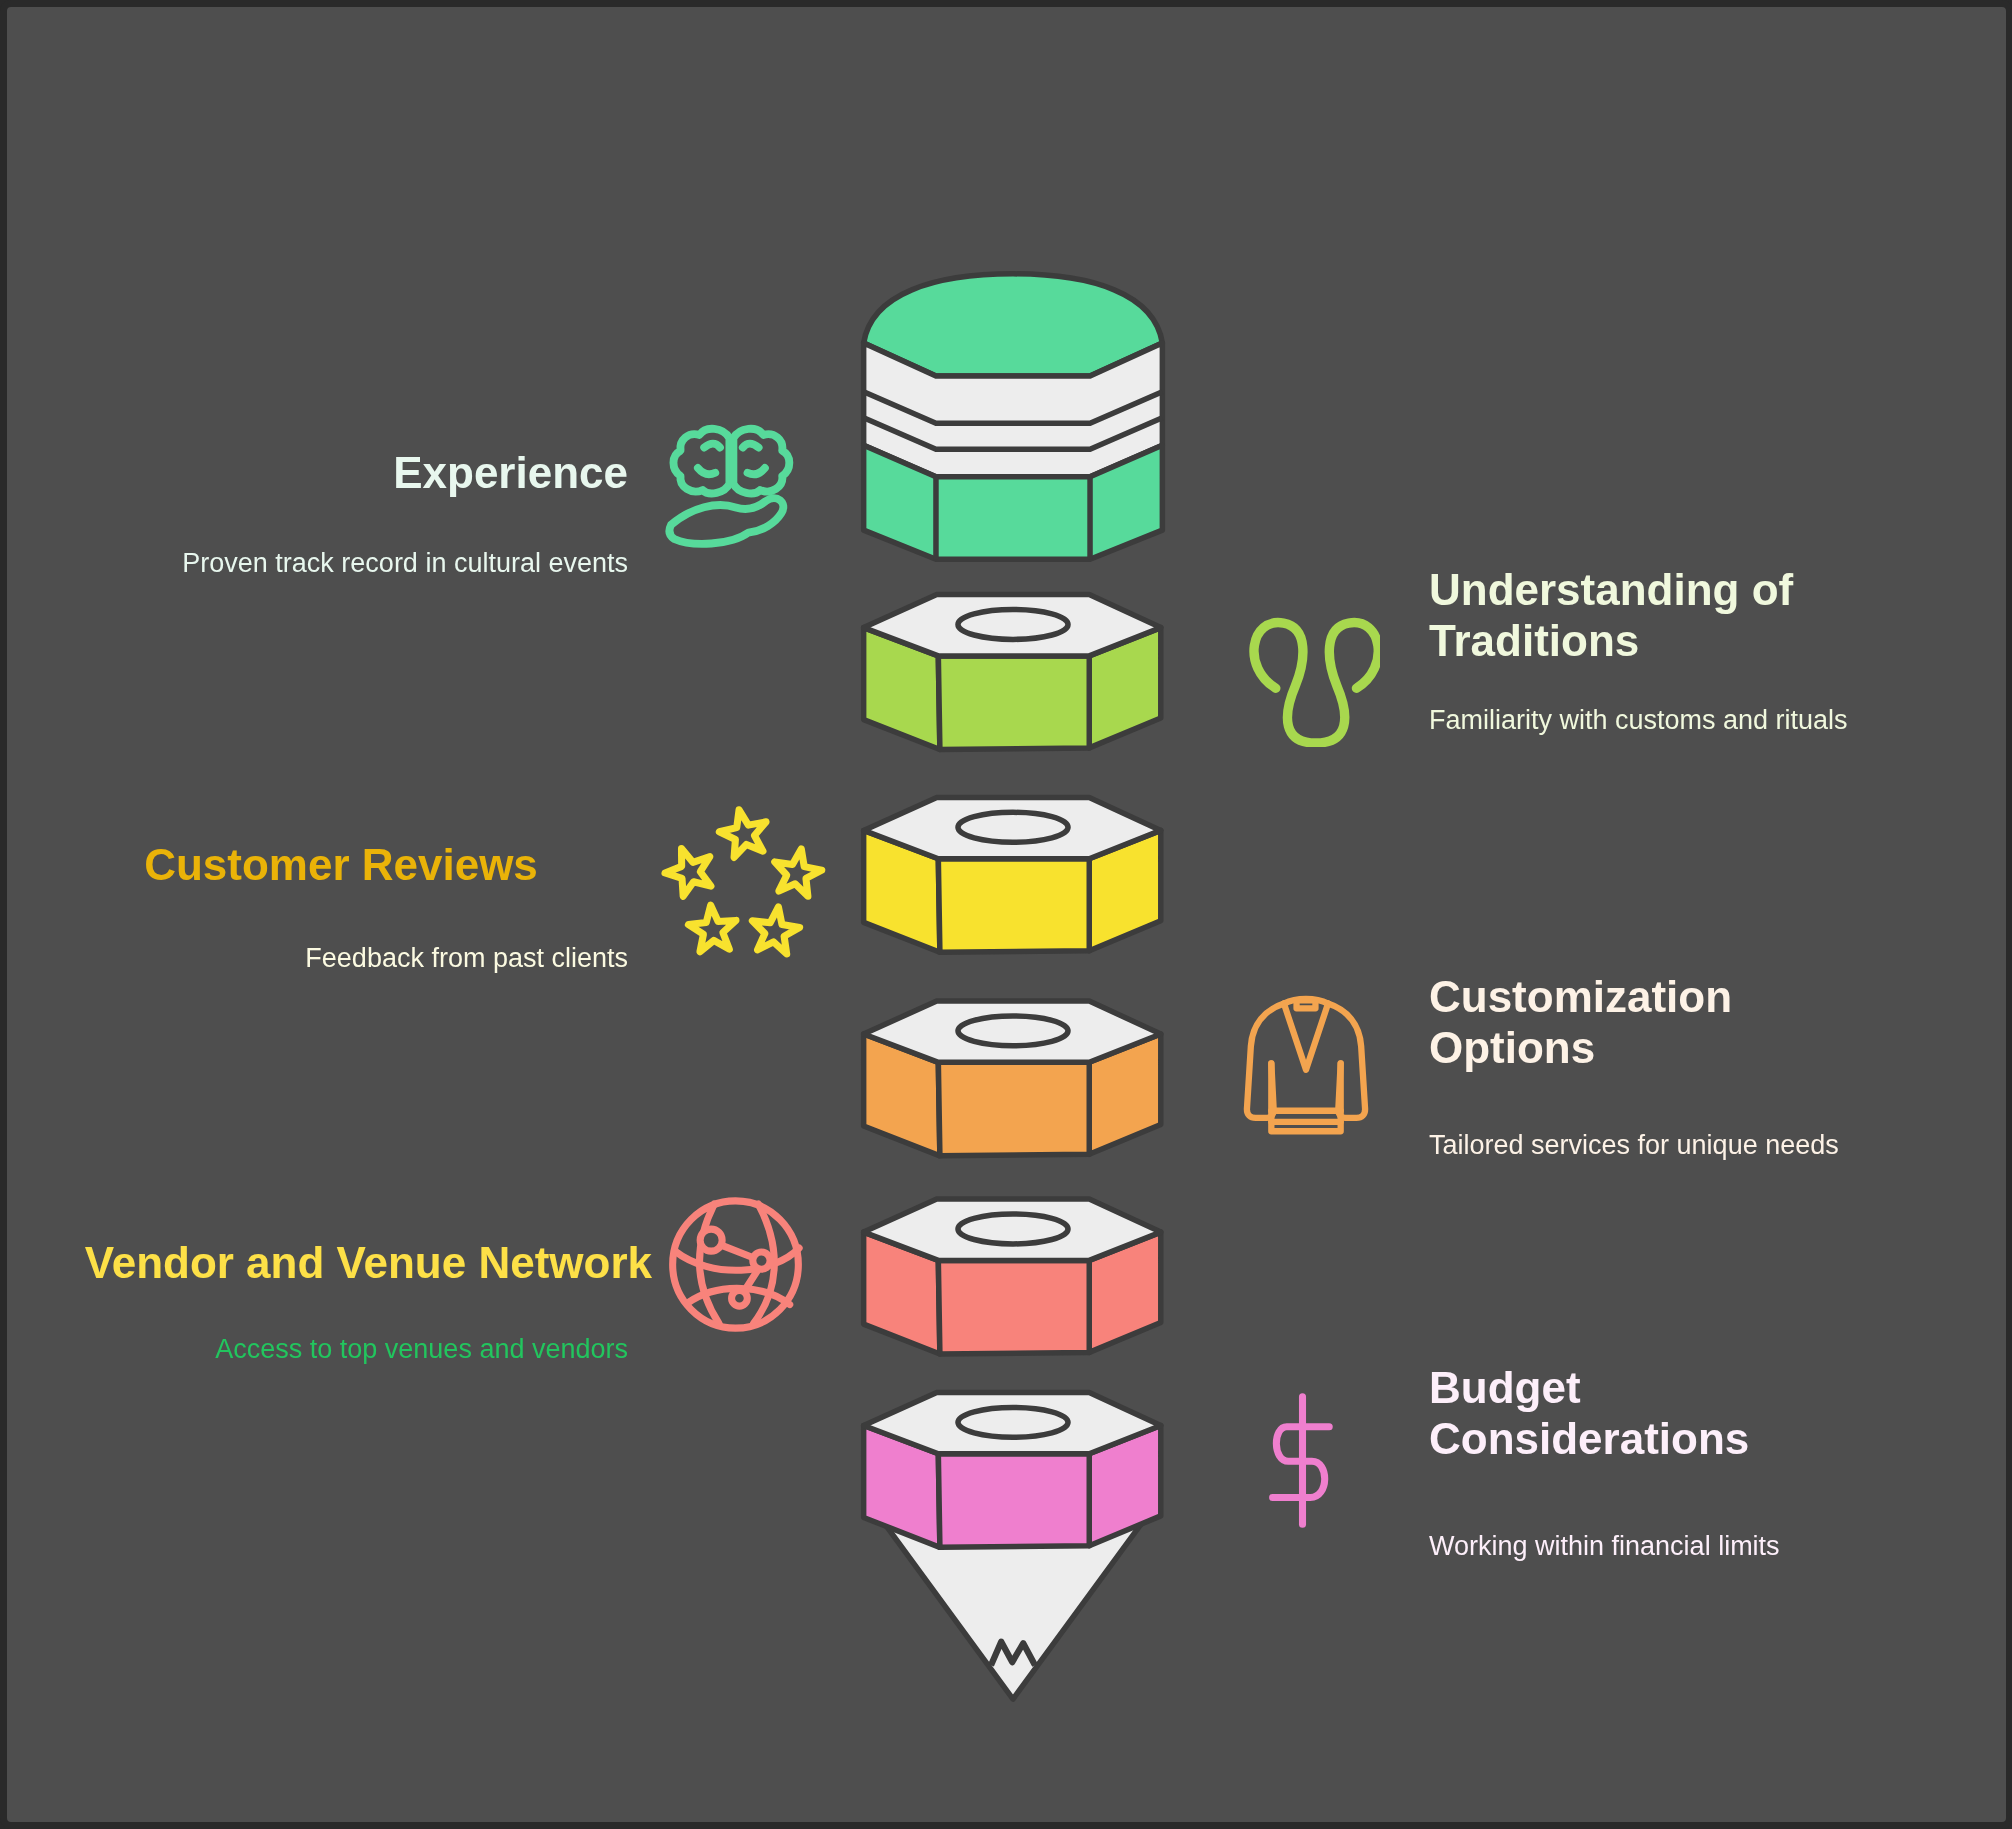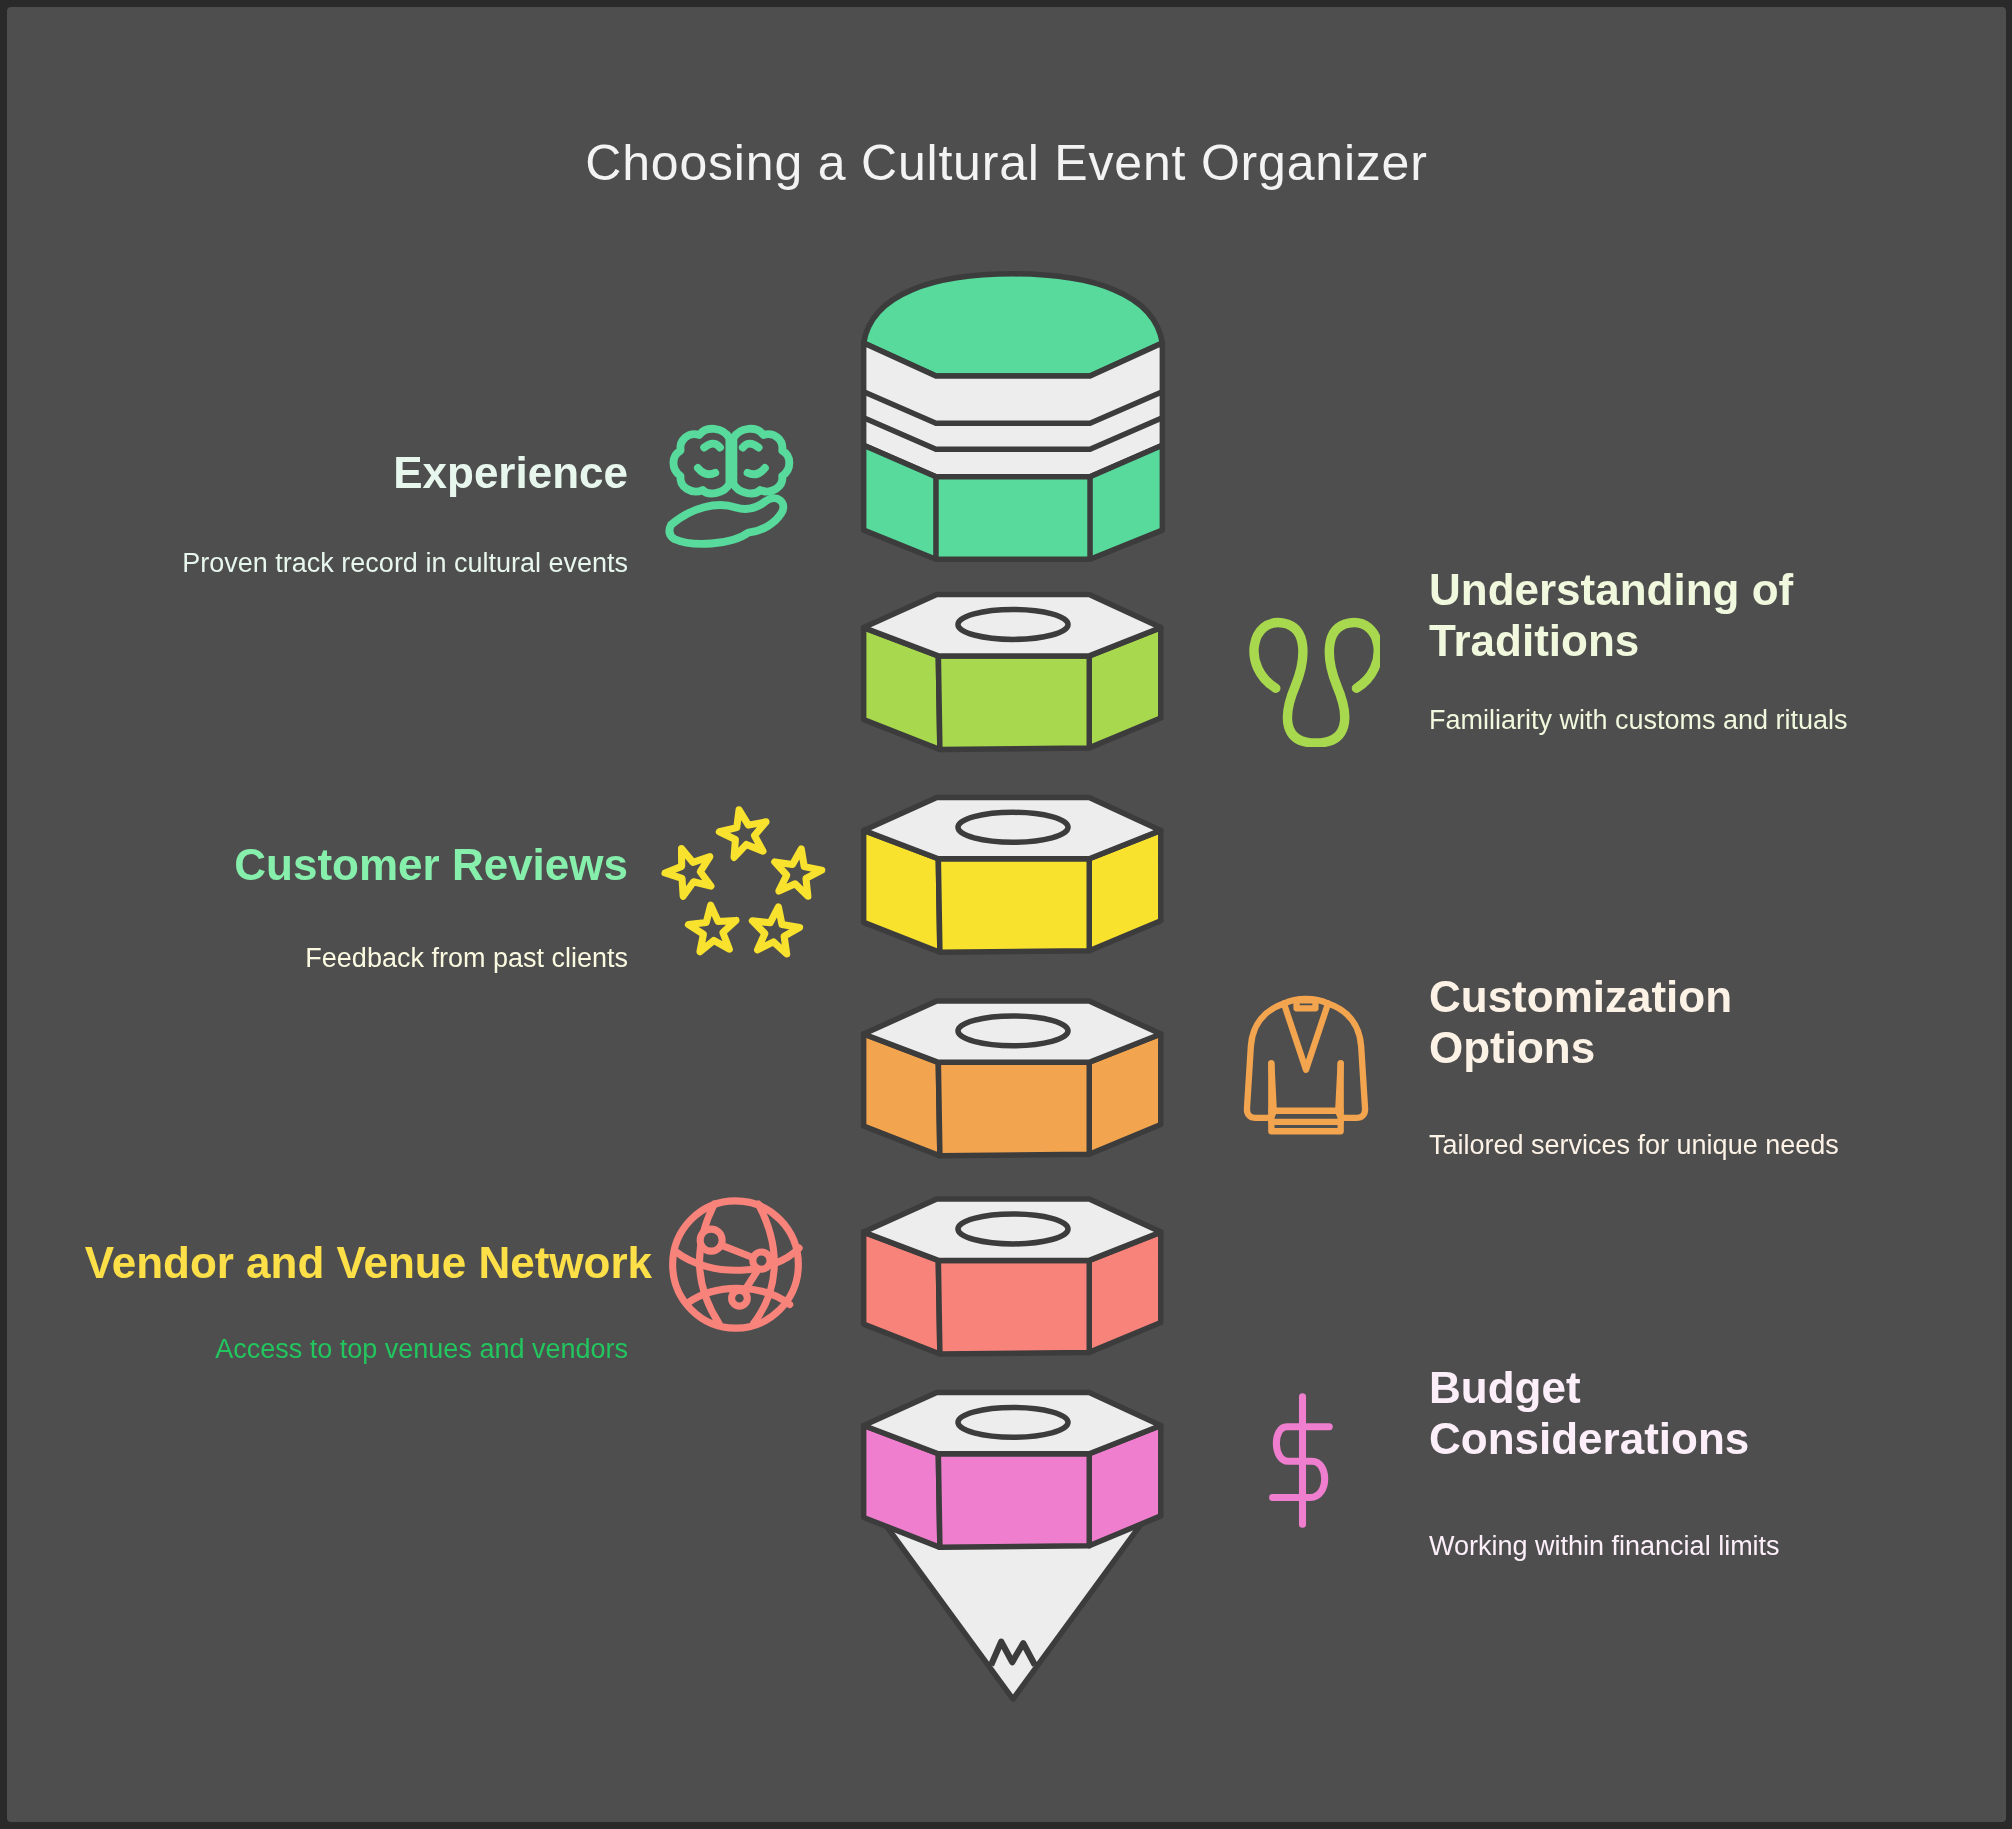--- a/index.html
+++ b/index.html
@@ -13,21 +13,20 @@
   .left-col .item-heading,.left-col .item-desc{text-align:right;}
   .right-col .item-heading,.right-col .item-desc{text-align:left;margin-left:15px;}
   .icon{position:absolute;}
   svg{display:block;}
 </style>
 </head>
 <body>
 
 <div class="stage" style="background: rgb(78, 78, 78); border-color: rgb(42, 42, 42);">
 
-  <div class="title" style="color: rgb(243, 243, 243);">Choosing a Cultural Event Organizer</div>
 
   <svg class="icon" style="left:833px;top:259px;" width="346" height="1470" viewBox="0 0 440 1870">
 
     <g stroke-width="7" stroke-linejoin="round" stroke="#3c3c3c">
       <path d="M30 98 C40 35 120 10 220 10 C320 10 400 35 410 98 L318 140 L122 140 Z" fill="#57da9b"></path>
       <path d="M30 98 L122 140 L318 140 L410 98 L410 228 L318 268 L122 268 L30 228 Z" fill="#ededed"></path>
       <path fill="none" d="M30 160 L122 200 L318 200 L410 160"></path>
       <path fill="none" d="M30 193 L122 233 L318 233 L410 193"></path>
       <path d="M30 228 L122 268 L318 268 L410 228 L410 336 L318 373 L122 373 L30 336 Z" fill="#57da9b"></path>
       <line x1="122" y1="268" x2="122" y2="373"></line>
@@ -88,21 +87,21 @@
     <svg class="icon" style="left:653px;top:409px;" width="142" height="134" viewBox="0 0 180 170">
       <g fill="none" stroke-width="10" stroke-linecap="round" stroke-linejoin="round" stroke="#57da9b">
         <path d="M88,28 C80,14 58,12 50,24 C36,20 24,30 26,44 C14,50 14,68 26,76 C24,90 40,100 54,94 C62,102 82,98 88,86 Z M56,40 q12,-10 20,0 M48,66 q10,12 22,6"></path>
         <g transform="translate(181,0) scale(-1,1)">
           <path d="M88,28 C80,14 58,12 50,24 C36,20 24,30 26,44 C14,50 14,68 26,76 C24,90 40,100 54,94 C62,102 82,98 88,86 Z M56,40 q12,-10 20,0 M48,66 q10,12 22,6"></path>
         </g>
         <path d="M14,138 C40,116 72,108 96,116 C112,121 124,116 134,108 C148,98 162,110 154,123 C146,136 130,146 112,148 C90,164 40,166 18,156 C12,152 10,146 14,138 Z"></path>
       </g>
     </svg>
 
-    <div class="item-heading" style="left: 47px; top: 832px; width: 574px; color: #86efac;">Customer Reviews</div>
+    <div class="item-heading" style="left: 47px; top: 832px; width: 574px; color: #eab308; text-align: center;">Customer Reviews</div>
     <div class="item-desc" style="left: 102px; top: 934px; width: 519px; color: rgb(251, 250, 225);">Feedback from past clients</div>
 
     <svg class="icon" style="left:653px;top:796px;" width="167" height="161" viewBox="0 0 212 205">
       <defs>
         <path id="star5" d="M0,-32 L7.6,-10.5 L30.4,-9.9 L12.4,4 L18.8,25.9 L0,13 L-18.8,25.9 L-12.4,4 L-30.4,-9.9 L-7.6,-10.5 Z"></path>
       </defs>
       <g fill="none" stroke-width="9" stroke-linejoin="round" stroke="#f8e22e">
         <use href="#star5" transform="translate(107,40) rotate(-12)"></use>
         <use href="#star5" transform="translate(38,88) rotate(-20)"></use>
         <use href="#star5" transform="translate(174,90) rotate(10)"></use>

